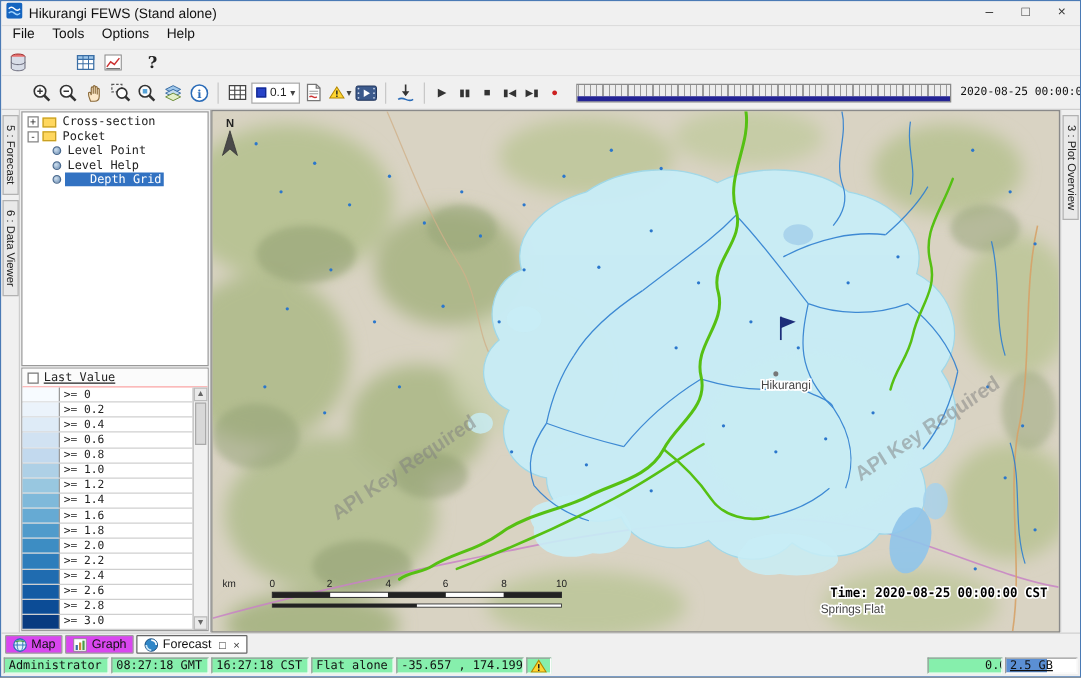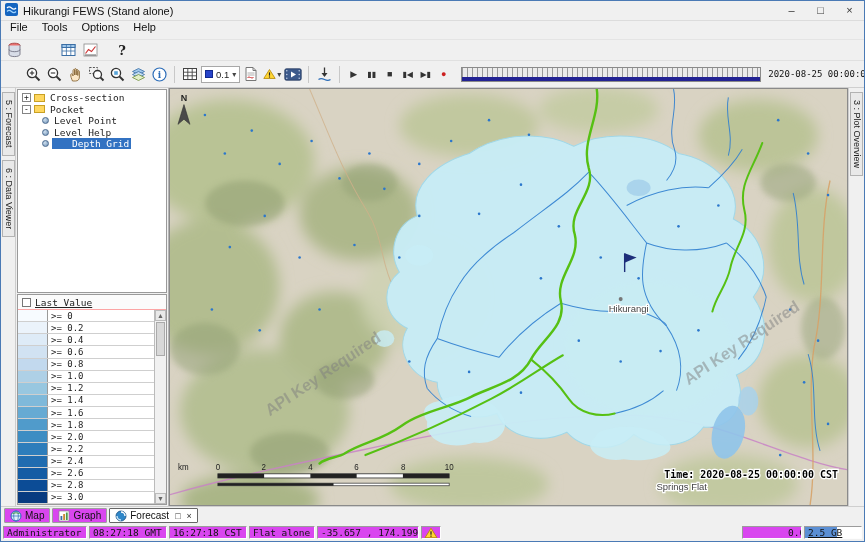--- a/index.html
+++ b/index.html
@@ -76,21 +76,21 @@
   .tabsrow{height:18px;background:#f0f0f0;display:flex;align-items:center;gap:2px;padding-left:3px;border-top:1px solid #cfcfcf;flex:none;}
   .btab{display:flex;align-items:center;gap:3px;height:15px;padding:0 5px;border:1px solid #9e9e9e;background:#d946ef;font-size:10px;border-radius:1px;color:#111;}
   .btab.active{background:#fff;border-color:#666;}
   .btab-ctl{font-size:9px;margin-left:3px;color:#333;}
   .logsrow{height:18px;background:#f0f0f0;display:flex;align-items:center;padding-left:3px;border-bottom:1px solid #d8d8d8;flex:none;}
   .logs-btn{height:15px;padding:0 7px;border:1px solid #9e9e9e;background:#ececec;font-size:10px;display:flex;align-items:center;border-radius:1px;color:#111;}
 
   .statusbar{height:17px;background:#f0f0f0;display:flex;align-items:center;gap:2px;padding:0 2px;
              font-family:"DejaVu Sans Mono",monospace;font-size:9.5px;flex:none;}
   .sb{height:13px;line-height:11px;padding:0 3px;border:1px solid;border-color:#9b9b9b #fdfdfd #fdfdfd #9b9b9b;
-      background:#d946ef;white-space:nowrap;overflow:hidden;color:#111;flex:none;}
+      background:#86efac;white-space:nowrap;overflow:hidden;color:#111;flex:none;}
   .w-user{width:84px}.w-time{width:252px}.w-gmt{width:78px}.w-cst{width:78px}.w-mode{width:66px}
   .w-coord{width:102px}.w-warn{width:20px;display:flex;align-items:center;justify-content:center;padding:0;}
   .w-net{width:60px;text-align:left;padding-left:45px;}
   .w-mem{width:58px;background:linear-gradient(90deg,#5b8fd4 0 58%,#ffffff 58%);text-decoration:underline;}
   .sb-spacer{flex:1;border:none;background:transparent;height:13px;}
 </style>
 </head>
 <body>
 
 <div class="app">

